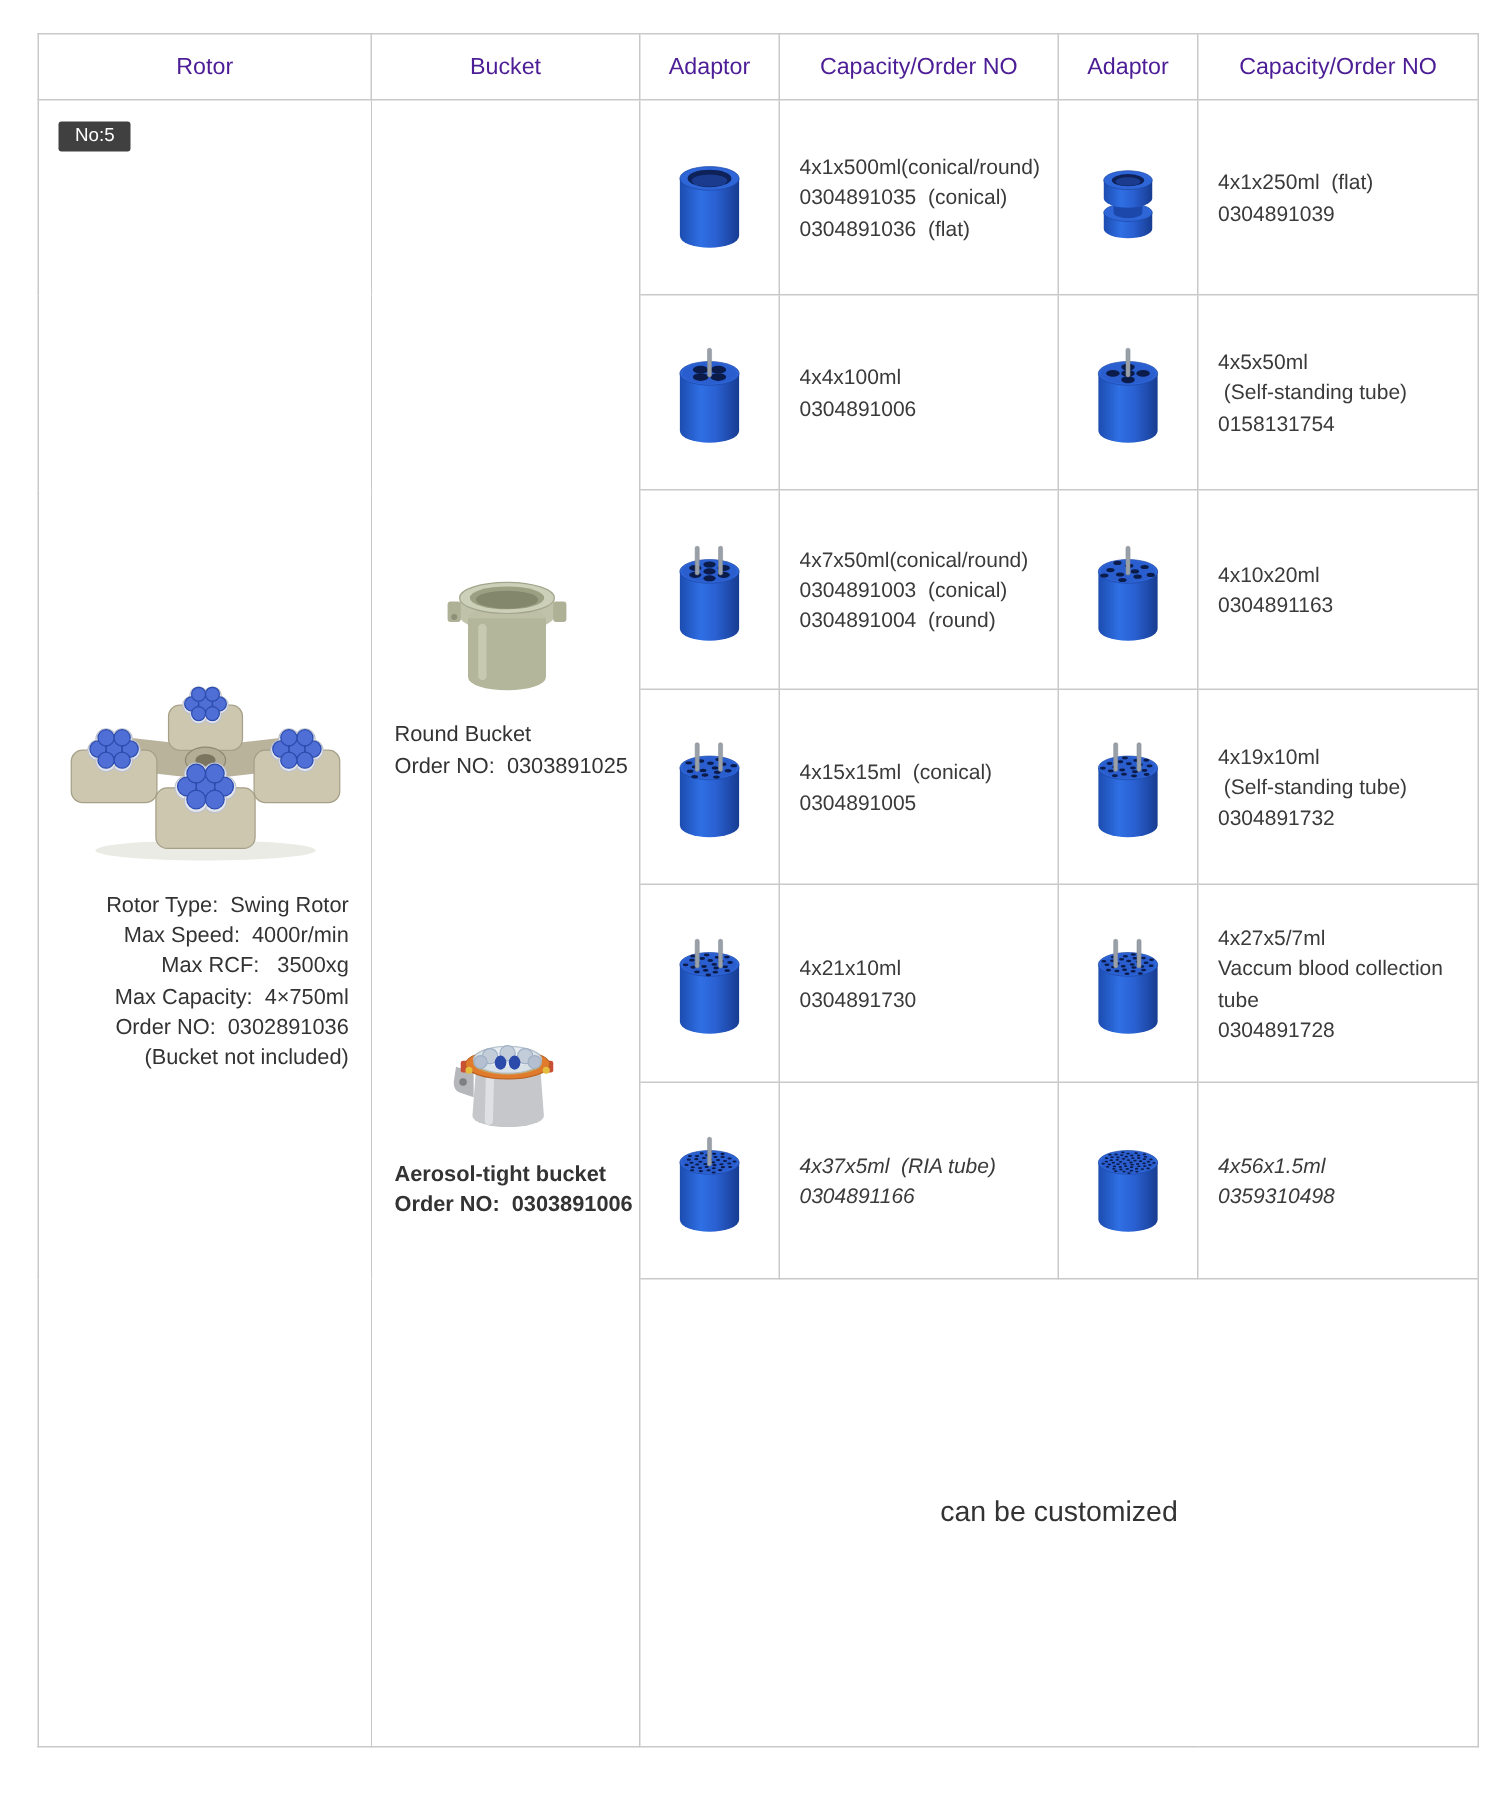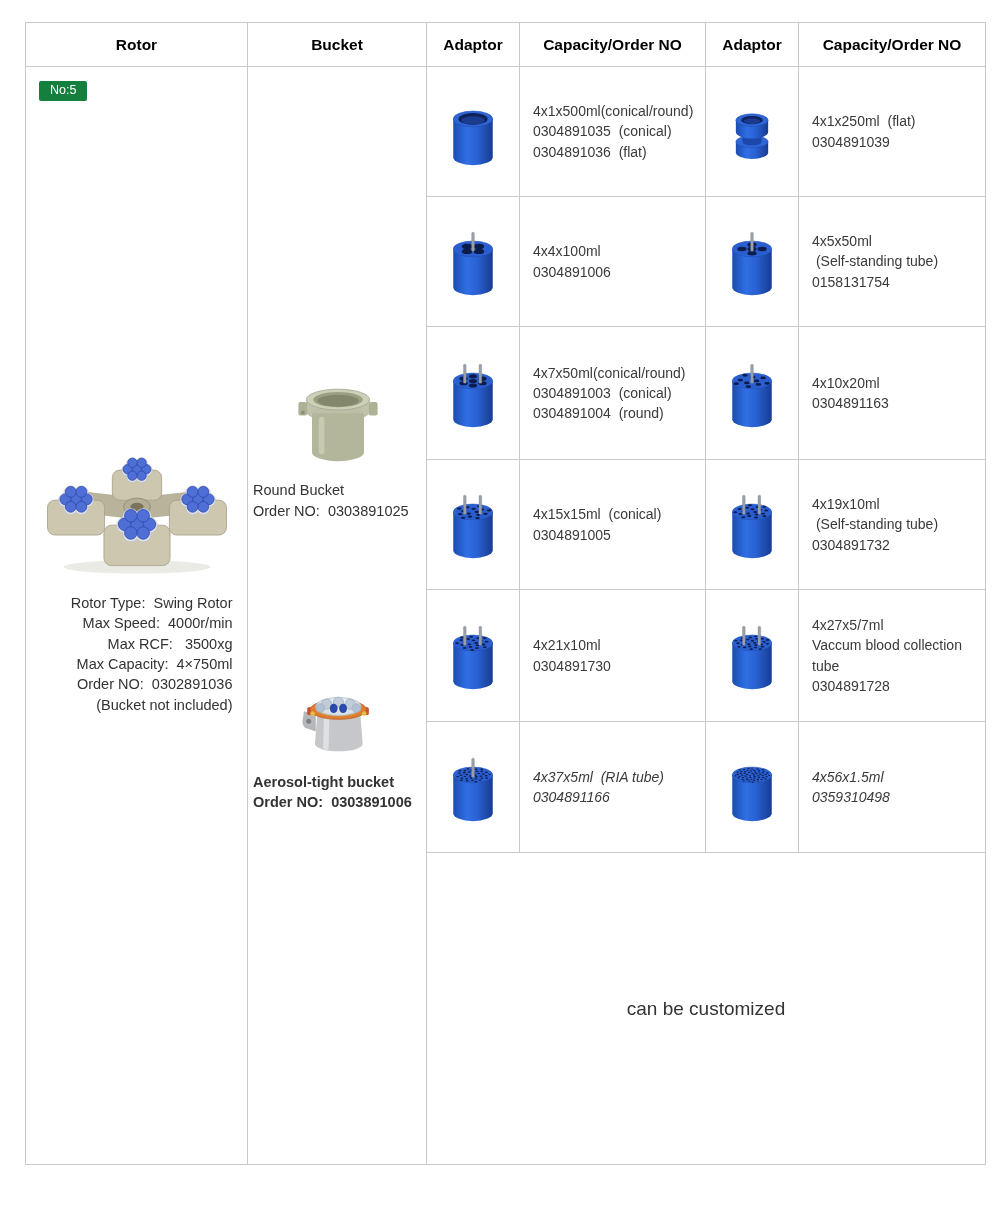--- a/index.html
+++ b/index.html
@@ -1,38 +1,38 @@
 <!DOCTYPE html>
 <html><head>
 <meta charset="utf-8">
 <style>
   *{box-sizing:border-box;}
   html,body{margin:0;padding:0;}
   body{width:1000px;height:1208px;background:#ffffff;position:relative;
        font-family:"Liberation Sans",sans-serif;color:#3a3a3a;}
   table.spec{position:absolute;left:25px;top:22px;width:960px;border-collapse:collapse;table-layout:fixed;}
   .spec th,.spec td{border:1px solid #c9c9c9;background:#fff;}
-  .spec th{height:44px;font-weight:700;font-size:15.5px;color:#000000;text-align:center;}
+  .spec th{height:44px;font-weight:400;font-size:15.5px;color:#4c1d95;text-align:center;}
   tr.rA{height:130px;} tr.rB{height:133px;} tr.rC{height:132px;} tr.rD{height:131px;font-style:italic;} tr.rE{height:312px;}
   td.icon-cell{text-align:center;vertical-align:middle;}
   .adaptor-svg{display:inline-block;width:60px;height:73px;vertical-align:middle;}
   td.cap-cell{vertical-align:middle;font-size:14px;line-height:1.45;padding:0 4px 0 13px;color:#3a3a3a;}
   .ml{white-space:pre-wrap;}
   td.rotor-cell{vertical-align:middle;text-align:center;position:relative;}
-  .badge{position:absolute;top:14px;left:13px;background:#15803d;color:#ffffff;
+  .badge{position:absolute;top:14px;left:13px;background:#404040;color:#ffffff;
          font-size:12.5px;line-height:1;padding:3px 11px 4px;border-radius:2px;}
   .rotor-wrap{display:inline-block;transform:translateY(-38px);}
   .rotor-specs{margin-top:12px;text-align:right;font-size:14.5px;line-height:1.4;
                white-space:pre-wrap;padding-left:10px;color:#333;}
   td.bucket-cell{vertical-align:middle;}
   .bucket-wrap{transform:translateY(-20px);}
   .bucket-group{width:178px;margin:0 auto;}
   .bucket-group + .bucket-group{margin-top:150px;font-weight:bold;}
   .bucket-img{display:block;text-align:center;margin:0 auto 6px;}
-  .bucket-label{font-size:14.5px;line-height:1.42;white-space:pre-wrap;color:#333;text-align:left;padding-left:4px;}
+  .bucket-label{font-size:14.5px;line-height:1.42;white-space:pre-wrap;color:#333;text-align:left;padding-left:14px;}
   td.custom-cell{text-align:center;font-size:19px;color:#333;vertical-align:middle;}
 </style>
 </head>
 <body>
 
 <table class="spec">
   <colgroup>
     <col style="width:222px">
       <col style="width:179px">
       <col style="width:93px">

